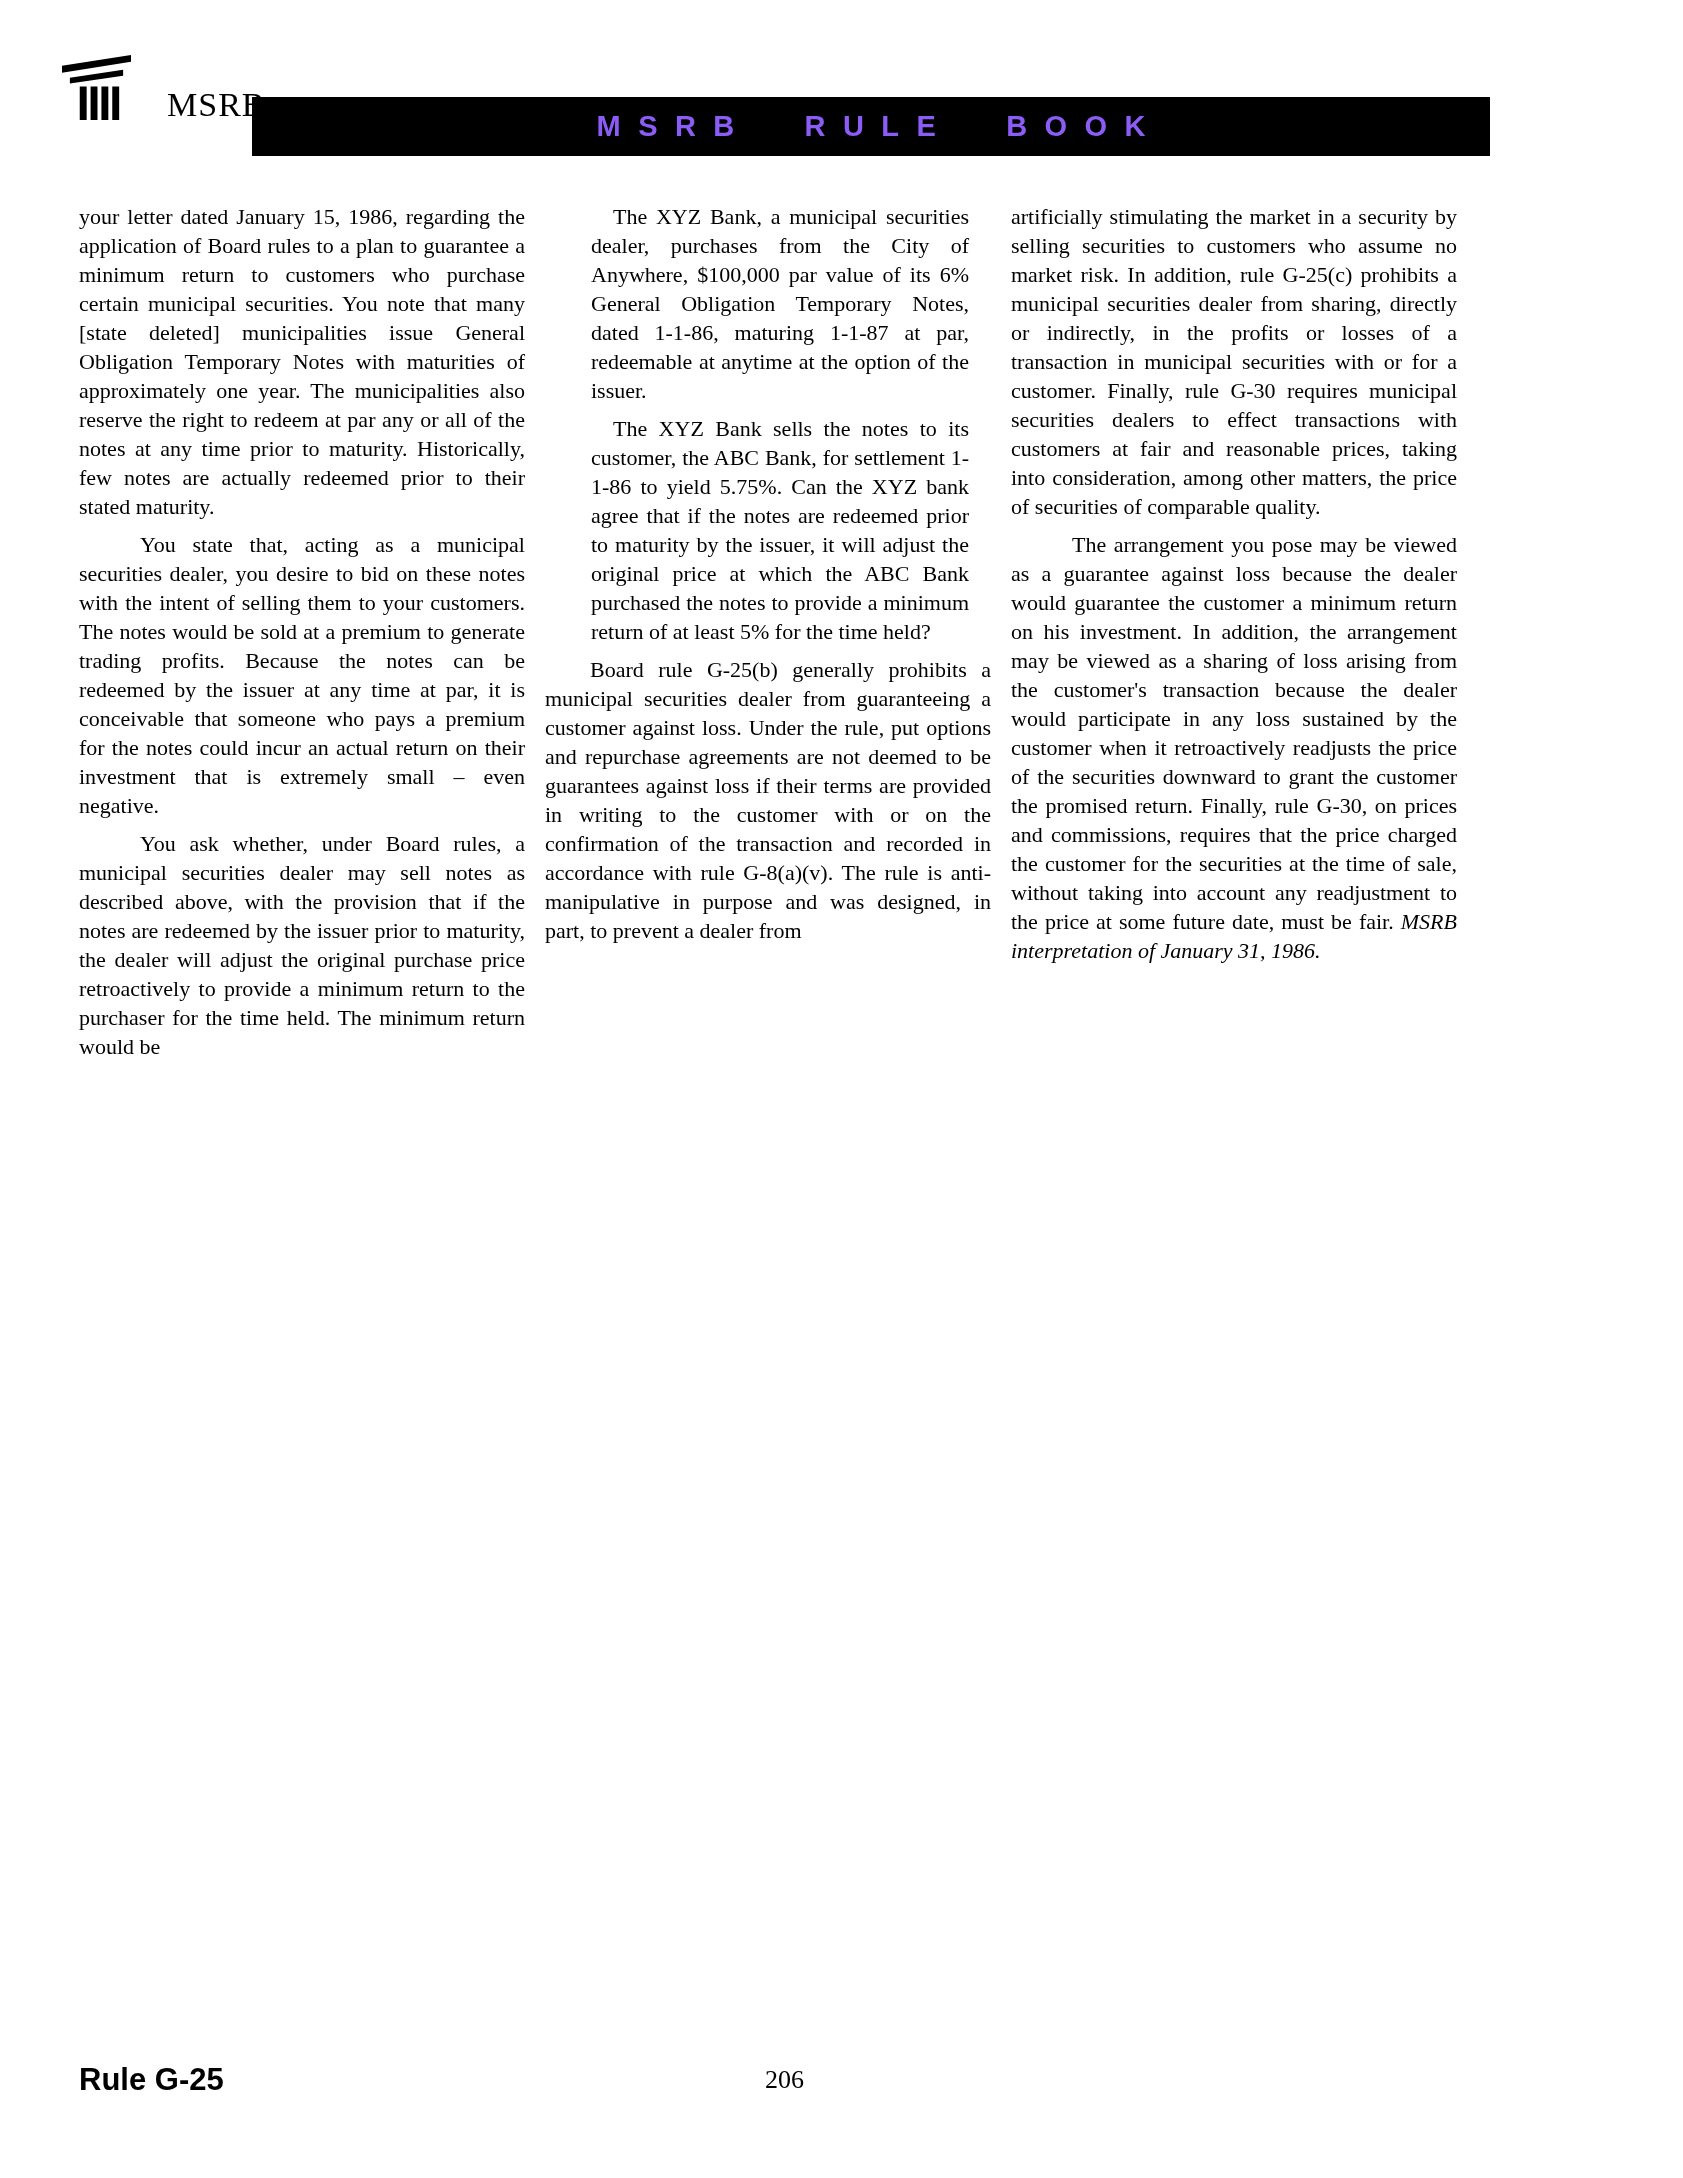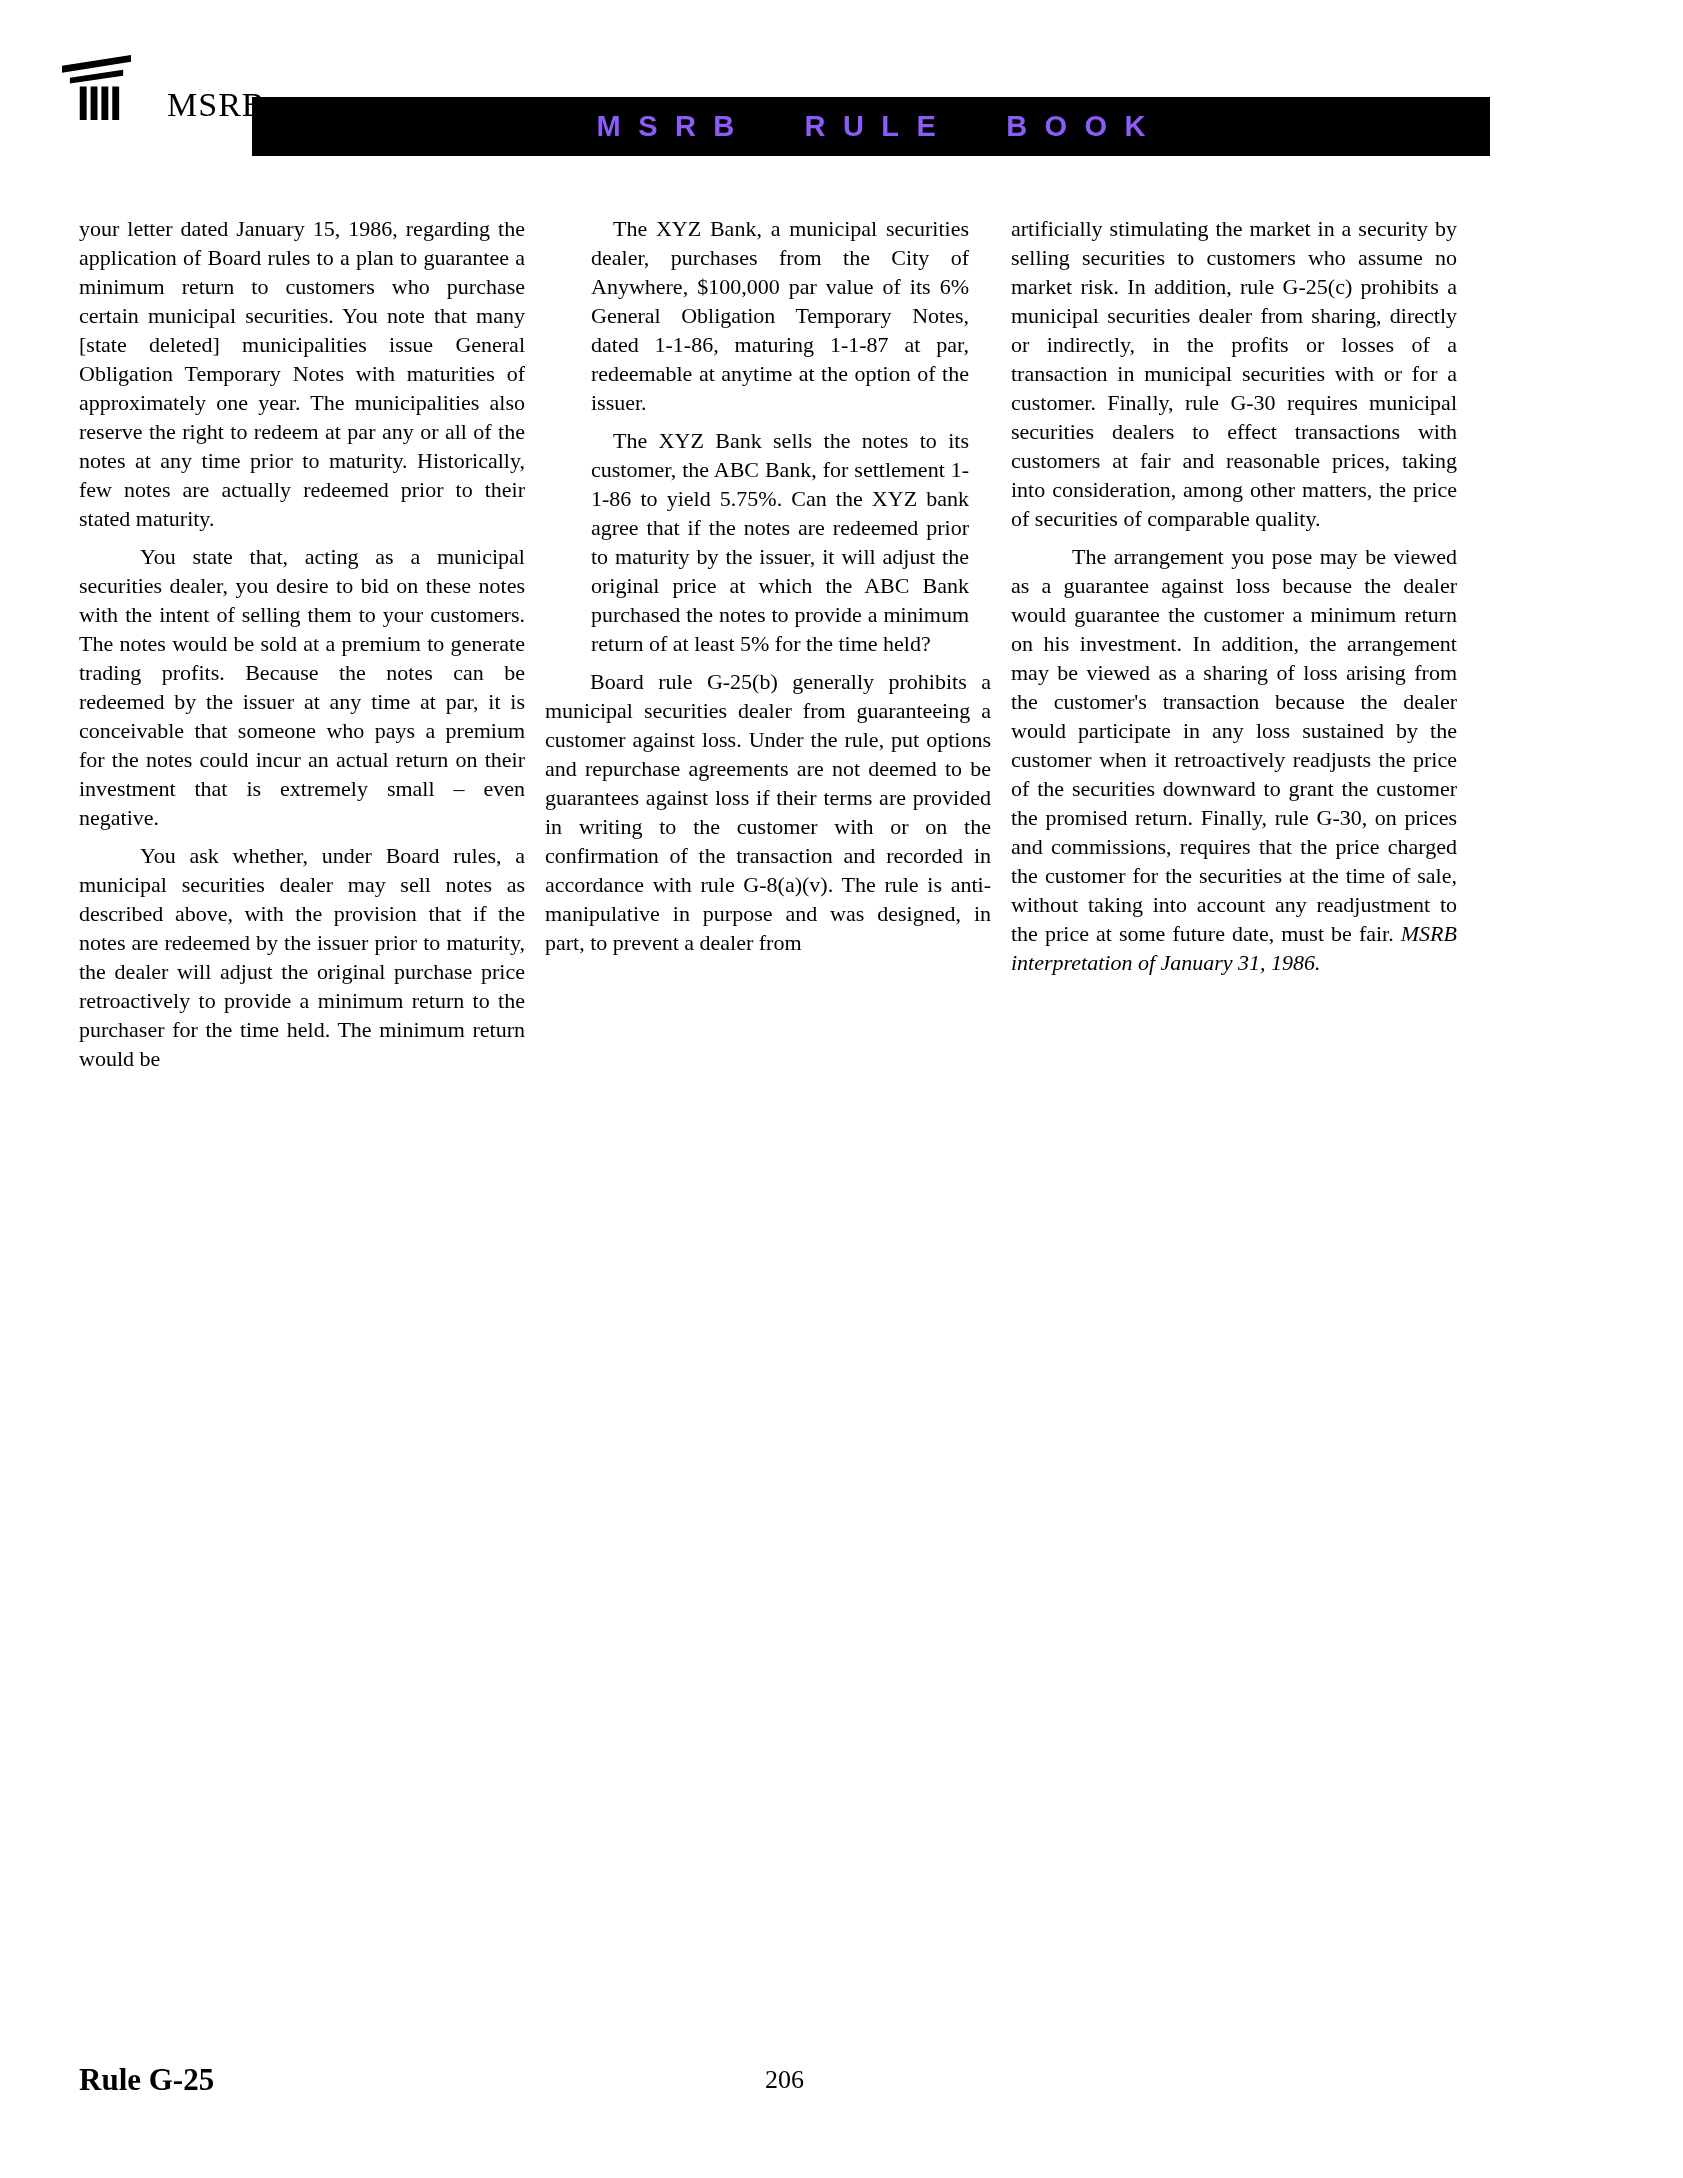--- a/index.html
+++ b/index.html
@@ -34,21 +34,21 @@
     color: #8b5cf6;
     font-family: "Liberation Sans", "DejaVu Sans", sans-serif;
     font-weight: bold; font-size: 29px;
     letter-spacing: 0.60em; word-spacing: 0.95em;
     white-space: nowrap;
     text-indent: 0.60em; 
   }
 
   
   .columns {
-    position: absolute; left: 79px; top: 214px;
+    position: absolute; left: 79px; top: 202px;
     width: 1416px;
     display: flex; gap: 20px;
   }
   .col {
     width: 446px;
     font-size: 22px; line-height: 29px;
     text-align: justify;
   }
   .col p { margin: 0 0 9px 0; }
   .col p.cont { text-indent: 0; }
@@ -56,21 +56,21 @@
   .col p.indent-sm { text-indent: 45px; }
   .col p.quote {
     margin-left: 46px; margin-right: 22px;
     text-indent: 22px;
   }
   .citation { font-style: italic; }
 
   
   .footer-rule {
     position: absolute; left: 79px; top: 2062px;
-    font-family: Liberation Serif, serif;
+    font-family: Liberation Sans, sans-serif;
     font-weight: bold; font-size: 31px;
   }
   .footer-page {
     position: absolute; left: 765px; top: 2065px;
     font-size: 26px;
   }
 </style>
 </head>
 <body>
 

